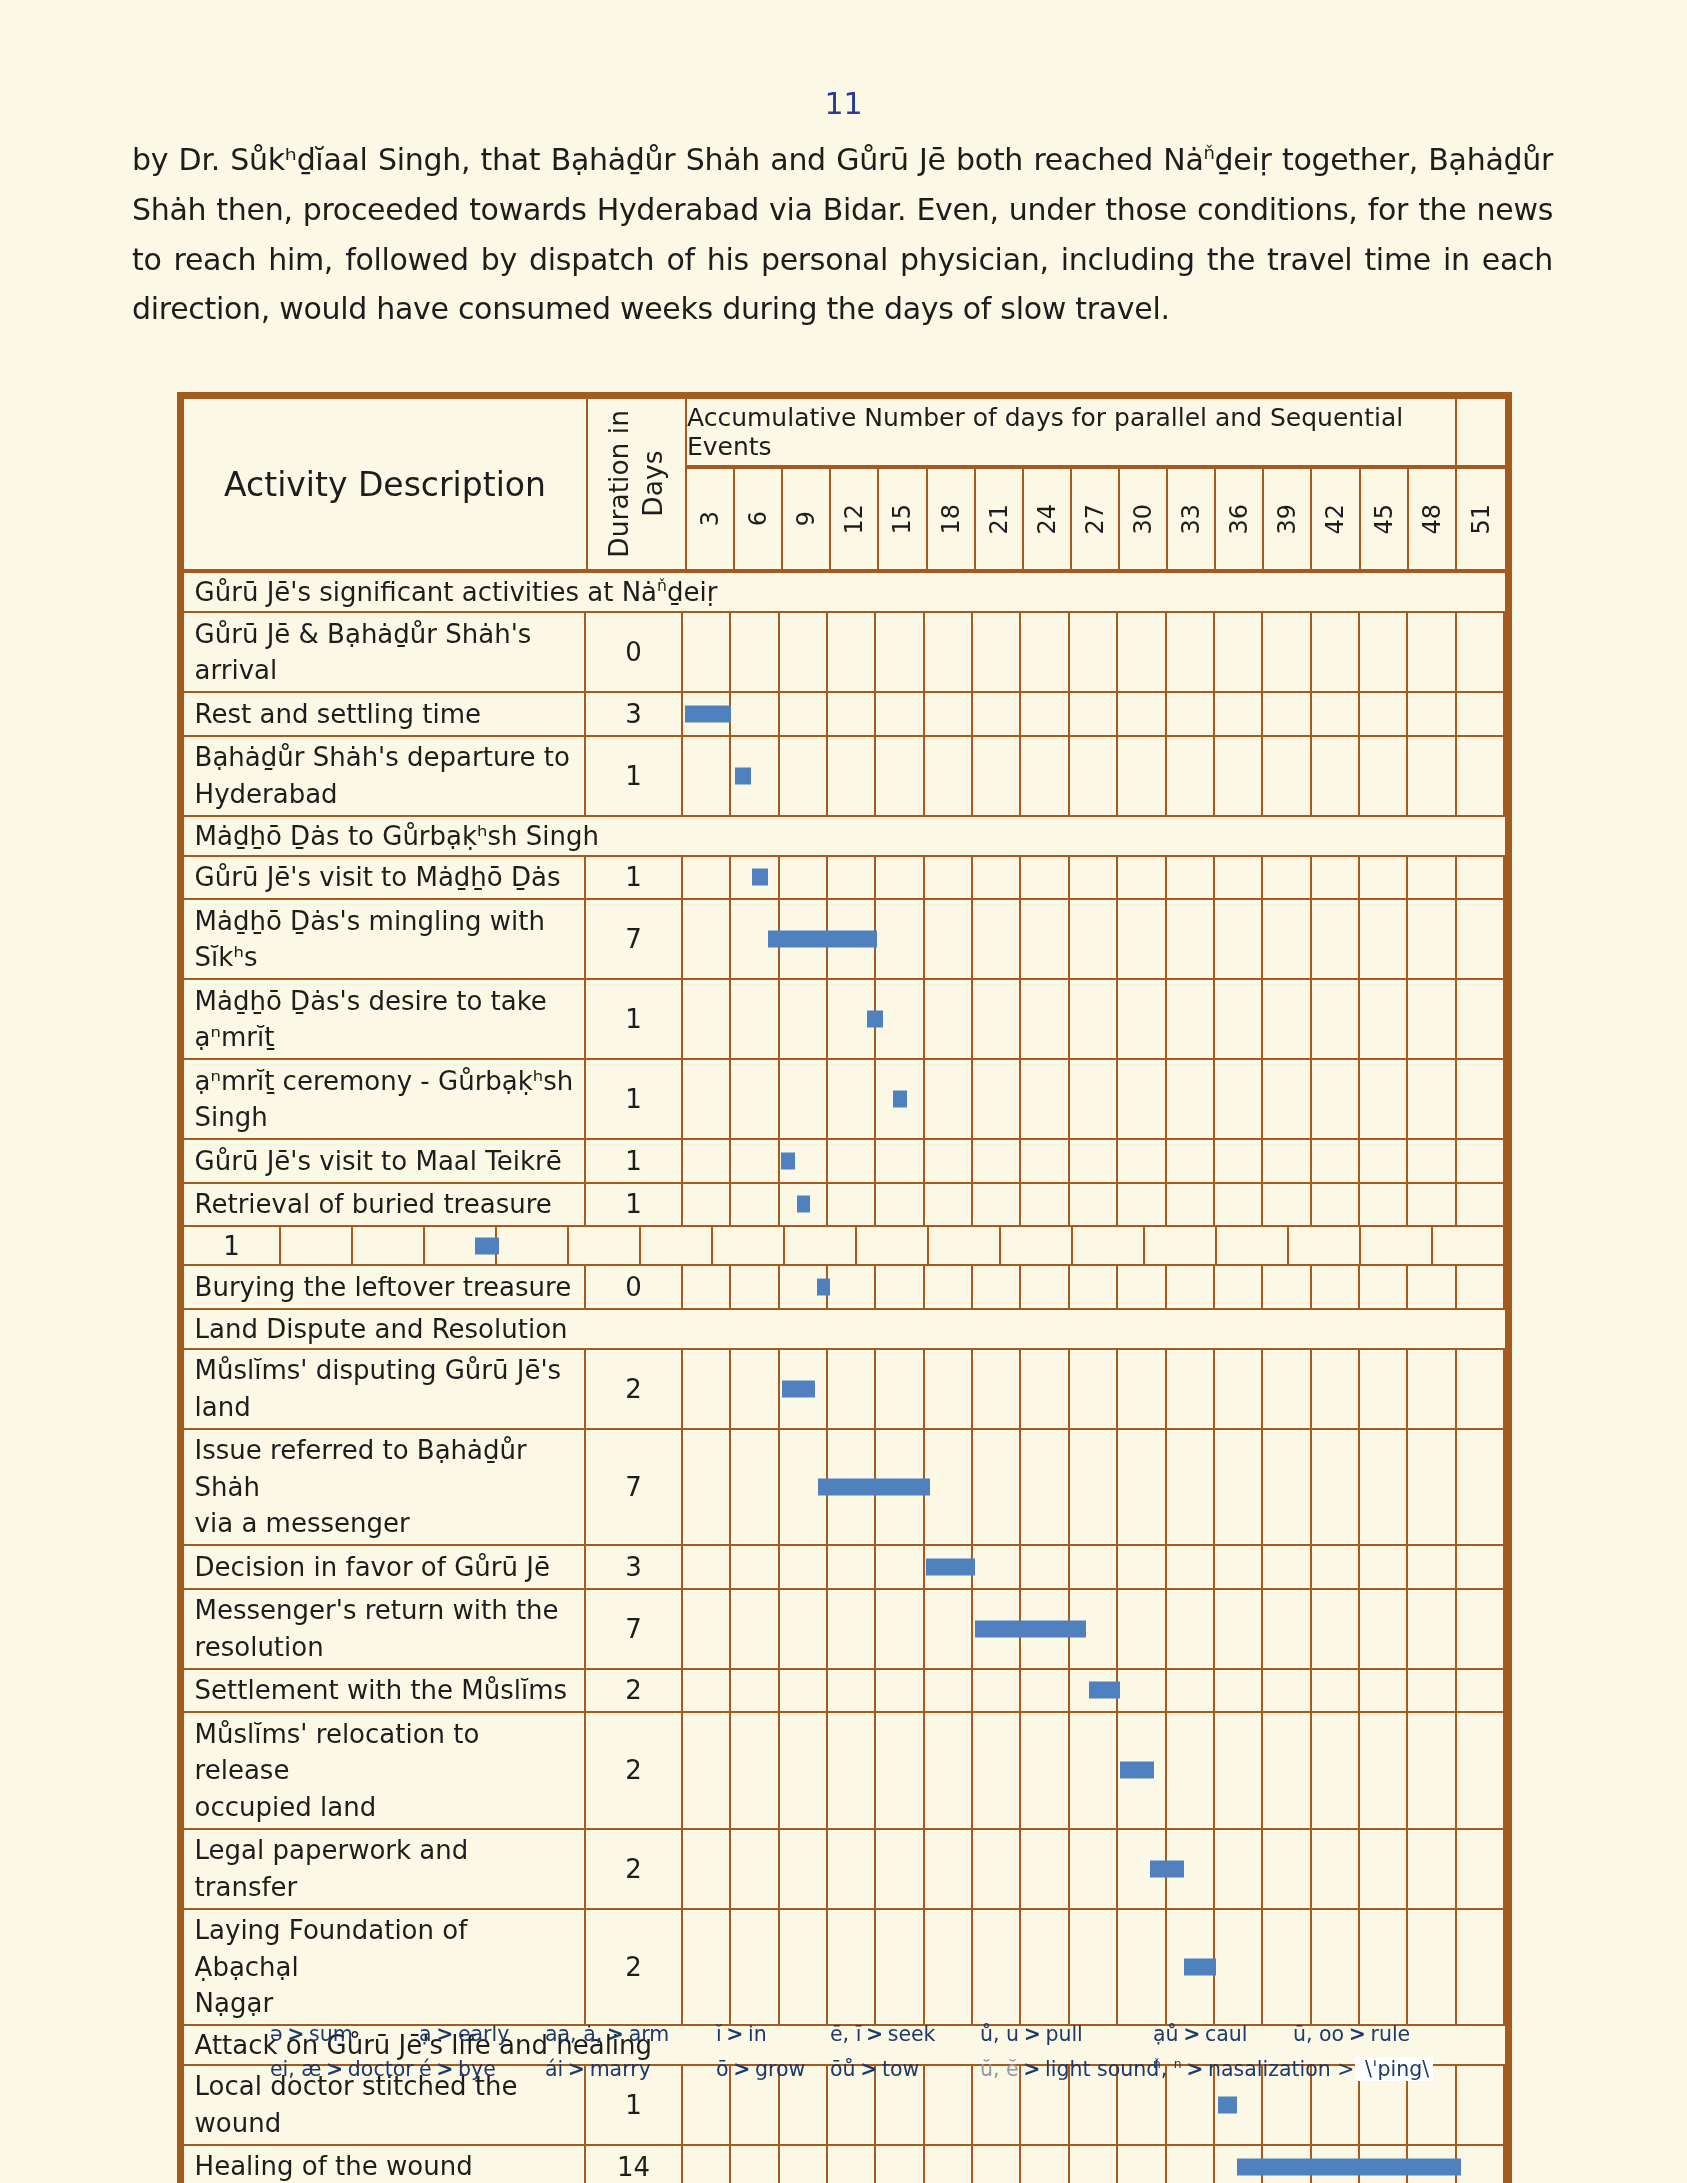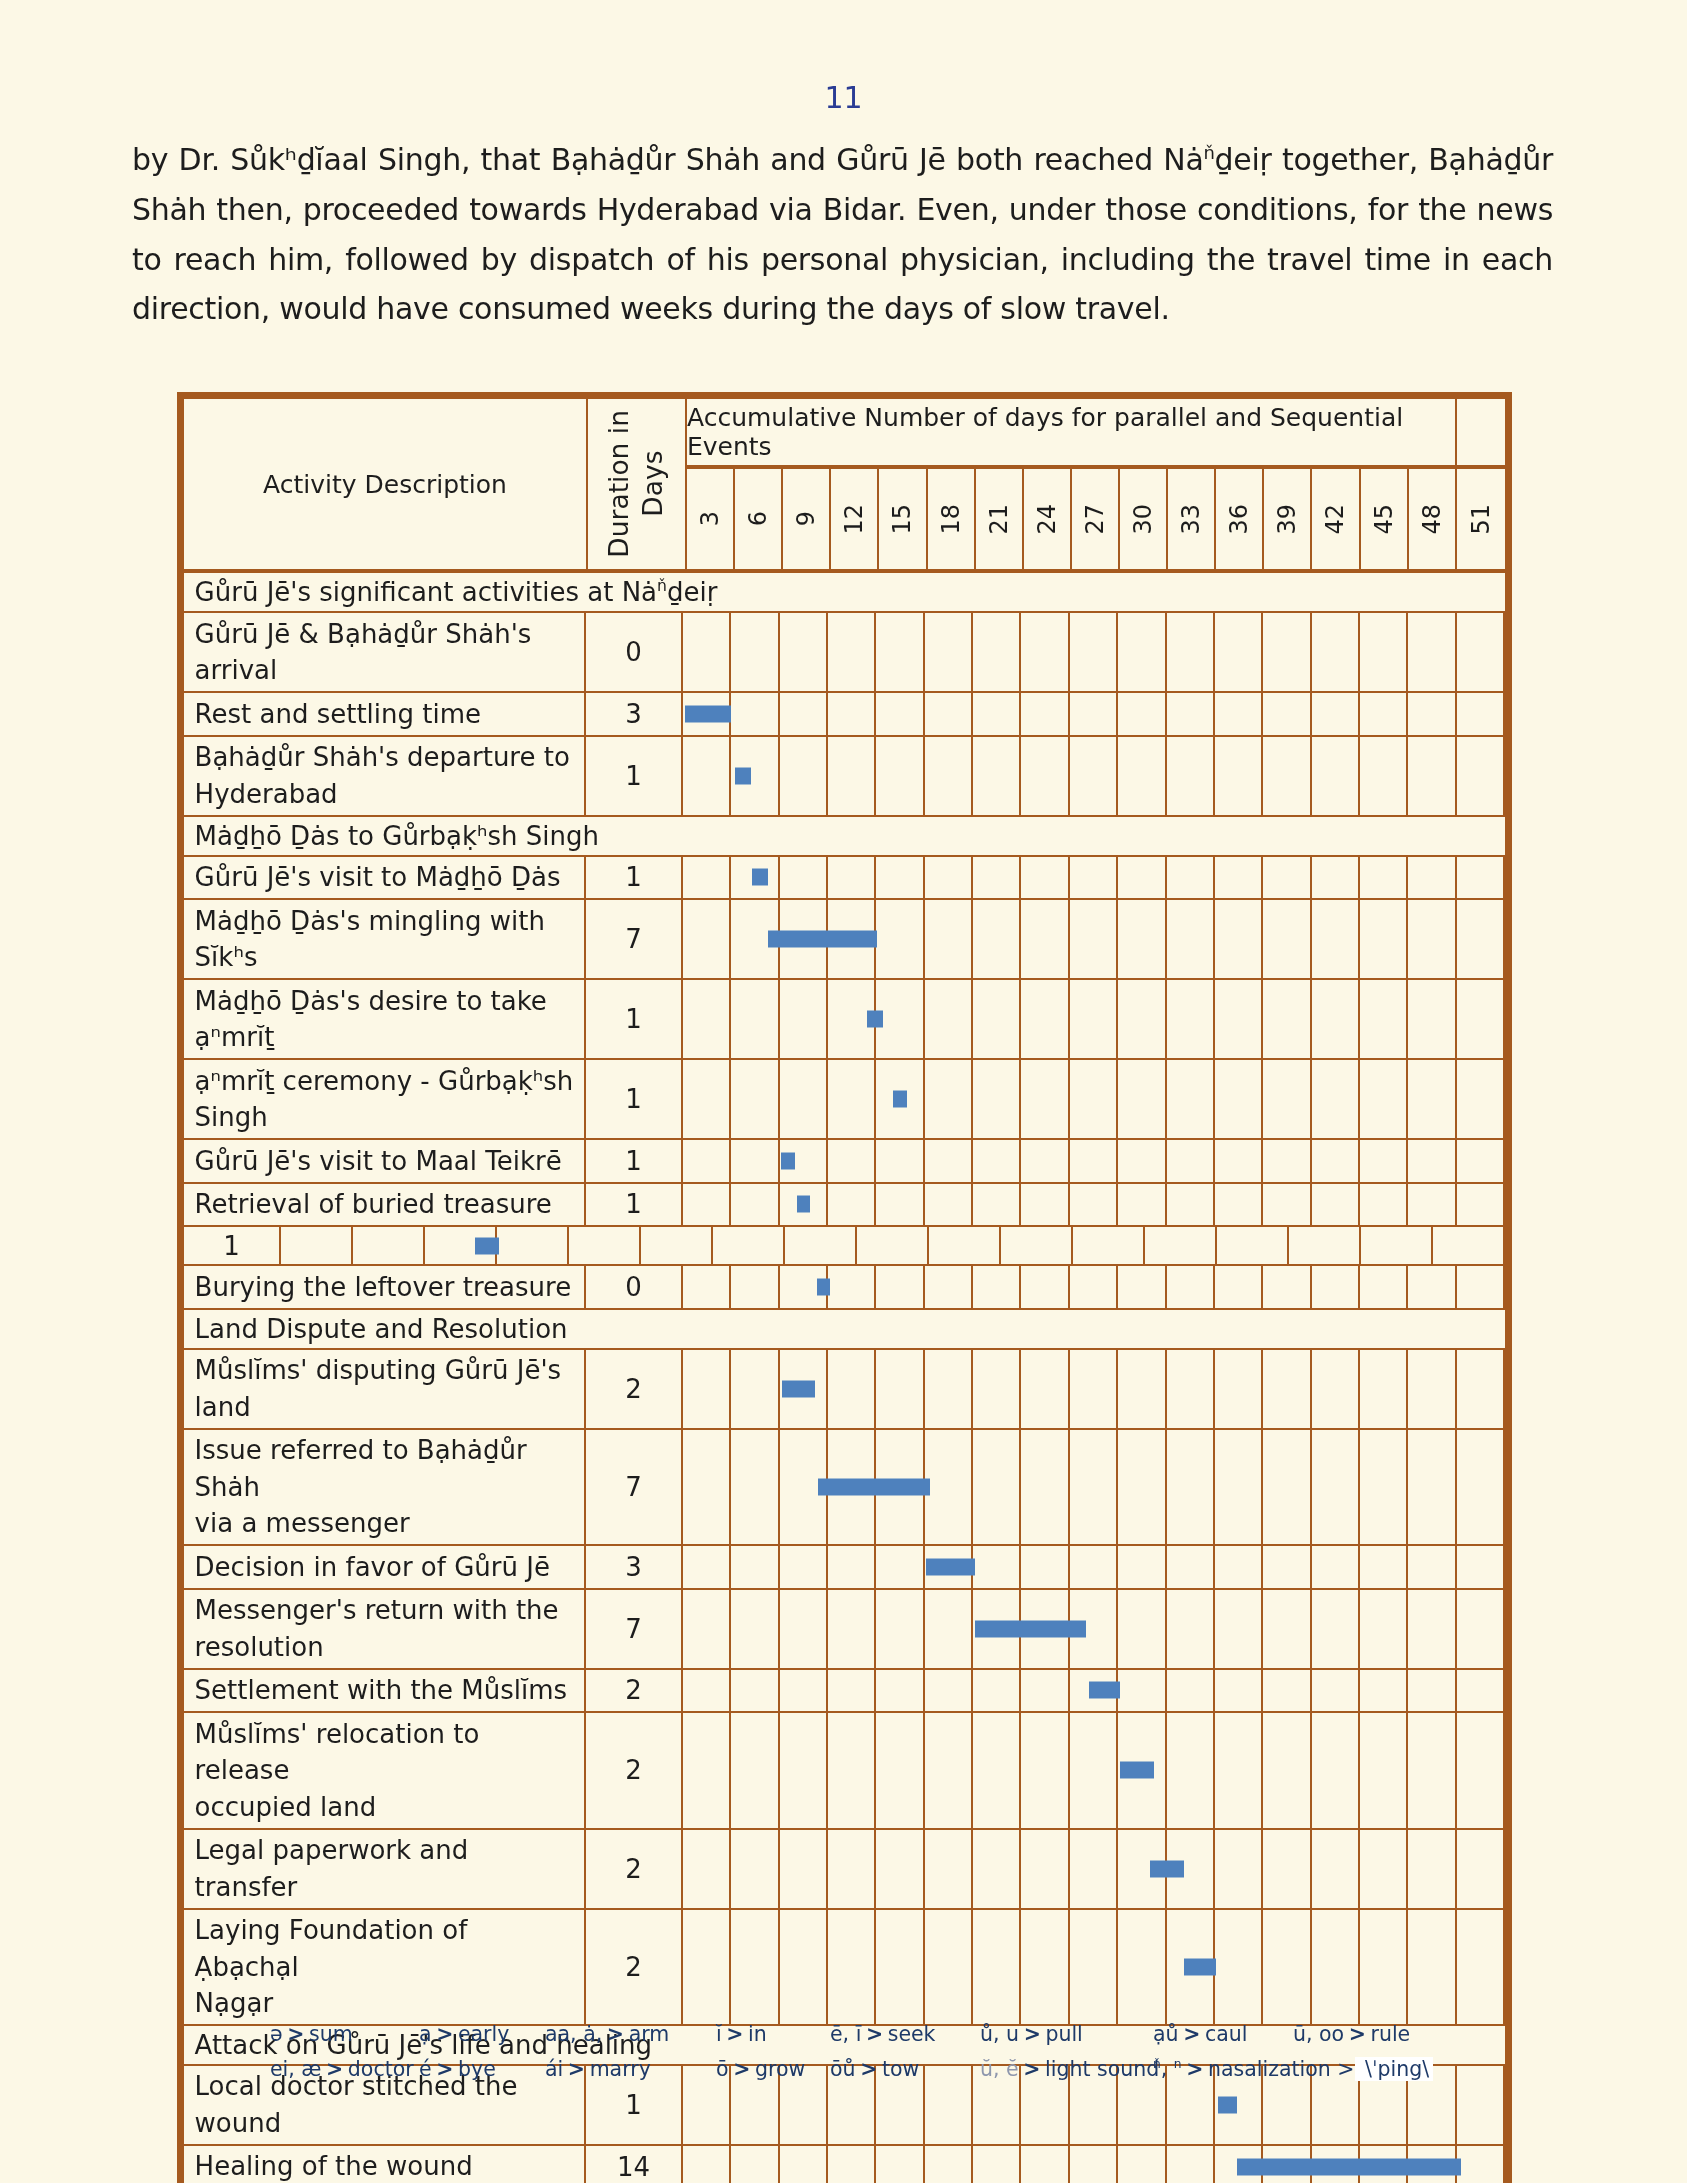--- a/index.html
+++ b/index.html
@@ -14,40 +14,40 @@
   body{
     width:1687px;height:2183px;
     background:var(--cream);
     font-family:"DejaVu Sans","Liberation Sans",sans-serif;
     color:var(--ink);
     position:relative;
     overflow:hidden;
   }
   sup{font-size:60%;vertical-align:super;line-height:0;}
   .page-number{
-    position:absolute;top:80px;left:0;width:100%;
+    position:absolute;top:86px;left:0;width:100%;
     text-align:center;font-size:30px;color:var(--pagenum);
   }
   .para{
     position:absolute;top:135px;left:132px;width:1421px;
     font-size:30px;line-height:1.66;letter-spacing:-0.3px;
     text-align:justify;margin:0;
   }
   
   .gantt{
     position:absolute;left:177px;top:392px;width:1335px;
     border:7.3px solid var(--brown);
     background:var(--cream);
     box-sizing:border-box;
   }
   .g-header{display:flex;border-bottom:4.6px solid var(--brown);}
   .h-activity{
     width:402px;border-right:2px solid var(--brown);
     display:flex;align-items:center;justify-content:center;
-    font-size:25px;
+    font-size:33px;
   }
   .h-duration{
     width:97px;border-right:2px solid var(--brown);
     display:flex;align-items:center;justify-content:center;
   }
   .vtext{
     writing-mode:vertical-rl;transform:rotate(180deg);
     font-size:26.5px;line-height:1.3;white-space:pre-line;text-align:center;
   }
   .h-right{flex:1;display:flex;flex-direction:column;}

